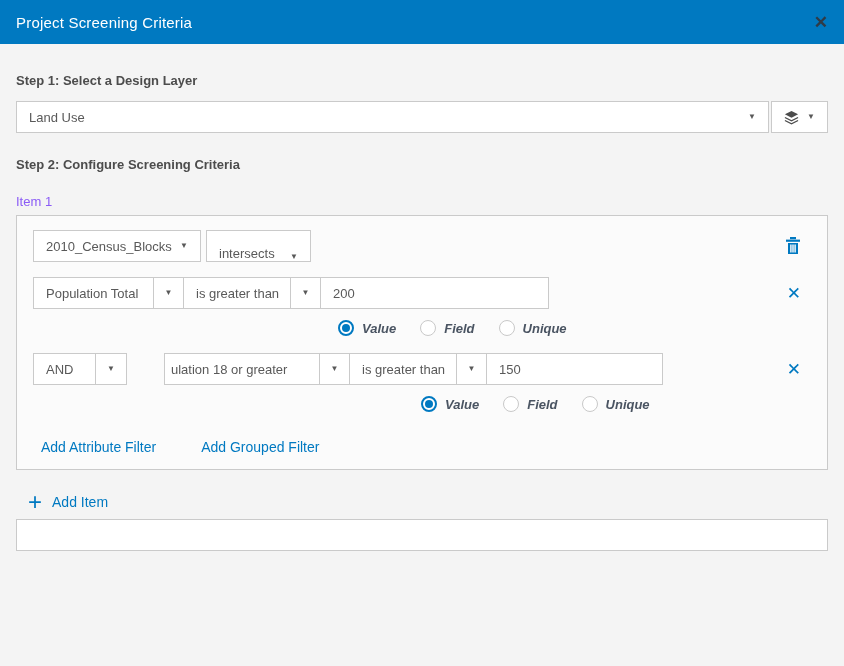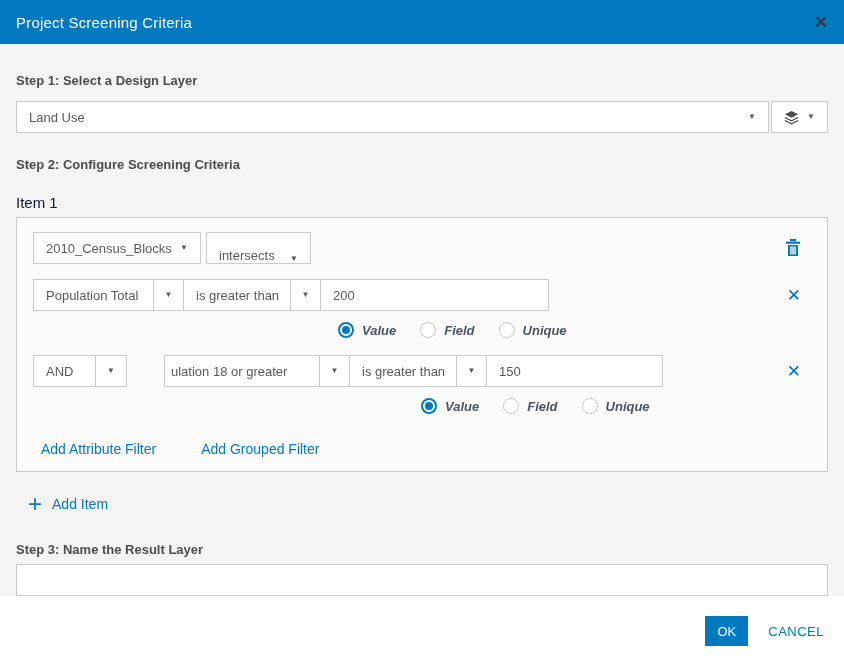--- a/index.html
+++ b/index.html
@@ -22,21 +22,21 @@
     margin-left:auto; color:#2f3b47; font-size:17px; font-weight:700;
     cursor:pointer; line-height:1;
   }
 
   
   .bd { padding:0 16px; }
   .step-label { font-size:13px; font-weight:700; color:#4c4c4c; }
   .lbl-step1 { margin-top:29px; }
   .lbl-step2 { margin-top:24px; }
   .lbl-step3 { margin-top:28px; }
-  .item-label { margin-top:22px; font-size:15px; color:#0f172a; }
+  .item-label { margin-top:22px; font-size:13px; color:#8b5cf6; }
   .sel {
     height:32px; background:#fff; border:1px solid #cacaca;
     display:flex; align-items:center; font-size:13px; color:#595959;
   }
   .sel .sel-txt { padding:0 12px; white-space:nowrap; overflow:hidden; }
   .caret { font-size:8px; color:#595959; line-height:1; }
   .sel .sel-caret { padding:0 12px 0 8px; margin-left:auto; }
 
   
   .step1-row { margin-top:13px; display:flex; }
@@ -271,23 +271,18 @@
 
     </div>
 
     
     <div class="add-item-row">
       <span class="plus">+</span>
       <a class="lnk">Add Item</a>
     </div>
 
     
-    <div class="step-label lbl-step3">Step 3: Name the Result Layer</div>
     <input type="text" class="txt-input" value="" style="">
 
   </div>
 
-  <div class="ftr">
-    <button class="ok-btn">OK</button>
-    <span class="cancel-lnk">CANCEL</span>
-  </div>
 
 </div>
 
 </body></html>

